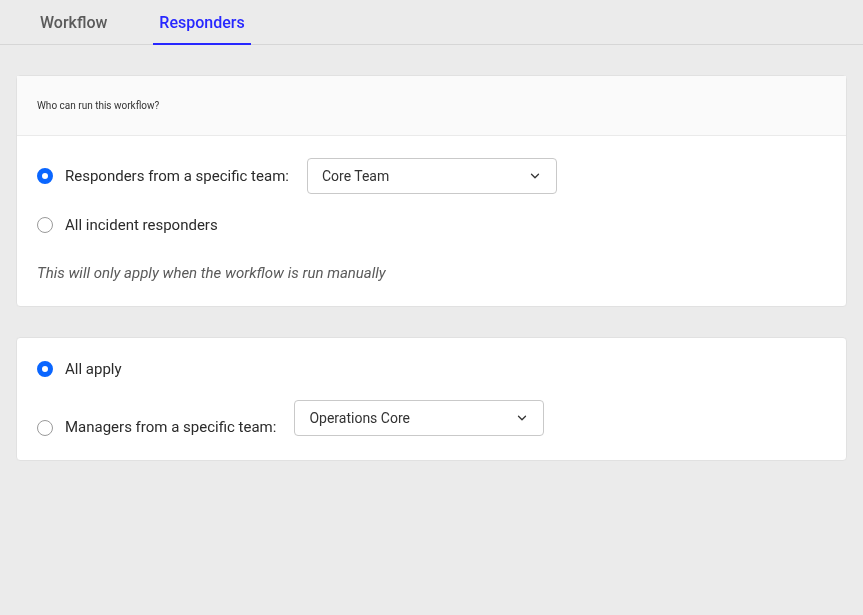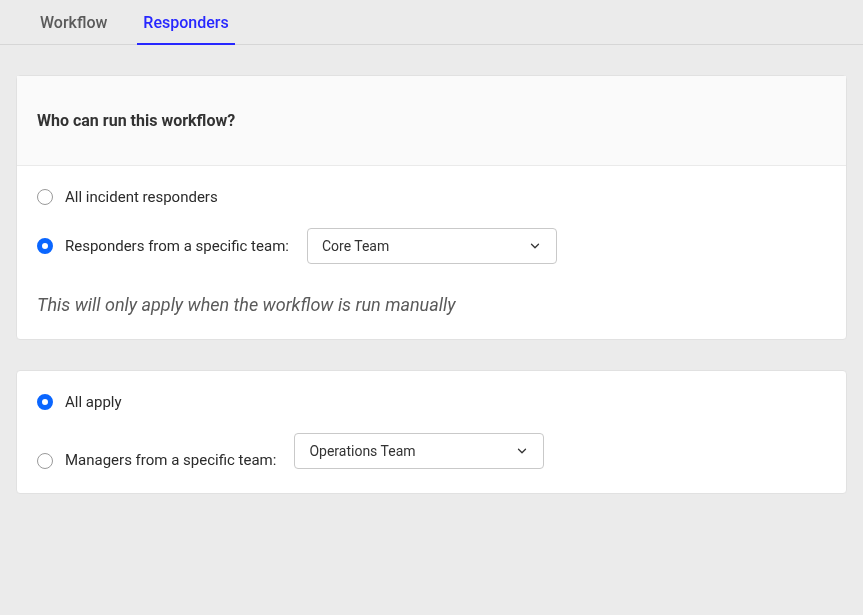--- a/index.html
+++ b/index.html
@@ -6,21 +6,21 @@
   body {
     font-family: -apple-system, BlinkMacSystemFont, "Segoe UI", Roboto, Helvetica, Arial, sans-serif;
     background: #ebebeb;
     width: 863px;
     height: 615px;
     overflow: hidden;
     color: #222;
   }
   .tabs {
     display: flex;
-    gap: 28px;
+    gap: 44px;
     padding: 5px 36px 0 36px;
     border-bottom: 1px solid #d6d6d6;
   }
   .tab {
     font-size: 16px;
     font-weight: 500;
     color: #5a5a5a;
     padding: 8px 4px 12px 4px;
     cursor: pointer;
     position: relative;
@@ -41,23 +41,23 @@
   }
   .card {
     background: #fff;
     border: 1px solid #e1e1e1;
     border-radius: 4px;
     margin-bottom: 30px;
   }
   .card-header {
     background: #fafafa;
     border-bottom: 1px solid #eaeaea;
-    padding: 35px 20px;
-    font-size: 16px;
-    font-weight: 700;
+    padding: 24px 20px;
+    font-size: 10px;
+    font-weight: 400;
     color: #333;
   }
   .card-body {
     padding: 22px 20px 24px 20px;
   }
   .radio-row {
     display: flex;
     align-items: center;
     margin-bottom: 22px;
     gap: 12px;
@@ -94,72 +94,72 @@
     color: #333;
     cursor: pointer;
     background: #fff;
   }
   .chevron {
     width: 14px; height: 14px;
     flex-shrink: 0;
   }
   .hint {
     margin-top: 30px;
-    font-size: 18px;
+    font-size: 15px;
     font-style: italic;
     color: #5a5a5a;
   }
 </style>
 </head>
 <body>
 
 <div class="tabs">
   <div class="tab">Workflow</div>
   <div class="tab active">Responders</div>
 </div>
 
 <div class="content">
 
   <div class="card">
     <div class="card-header">Who can run this workflow?</div>
     <div class="card-body">
 
       <div class="radio-row">
-        <span class="radio"></span>
-        <span class="radio-label">All incident responders</span>
-      </div>
-
-      <div class="radio-row">
         <span class="radio checked"></span>
         <span class="radio-label">Responders from a specific team:</span>
         <div class="select">
           <span>Core Team</span>
           <svg class="chevron" viewBox="0 0 24 24" fill="none" stroke="#333" stroke-width="2.2" stroke-linecap="round" stroke-linejoin="round">
               <polyline points="6 9 12 15 18 9"></polyline>
             </svg>
         </div>
+      </div>
+
+      <div class="radio-row">
+        <span class="radio"></span>
+        <span class="radio-label">All incident responders</span>
       </div>
 
       <div class="hint">This will only apply when the workflow is run manually</div>
     </div>
   </div>
 
   <div class="card">
     <div class="card-body">
 
       <div class="radio-row">
         <span class="radio checked"></span>
         <span class="radio-label">All apply</span>
       </div>
 
       <div class="radio-row">
         <span class="radio"></span>
         <span class="radio-label">Managers from a specific team:</span>
         <div class="select">
-          <span>Operations Team</span>
+          <span>Operations Core</span>
           <svg class="chevron" viewBox="0 0 24 24" fill="none" stroke="#333" stroke-width="2.2" stroke-linecap="round" stroke-linejoin="round">
               <polyline points="6 9 12 15 18 9"></polyline>
             </svg>
         </div>
       </div>
 
     </div>
   </div>
 
 </div>

